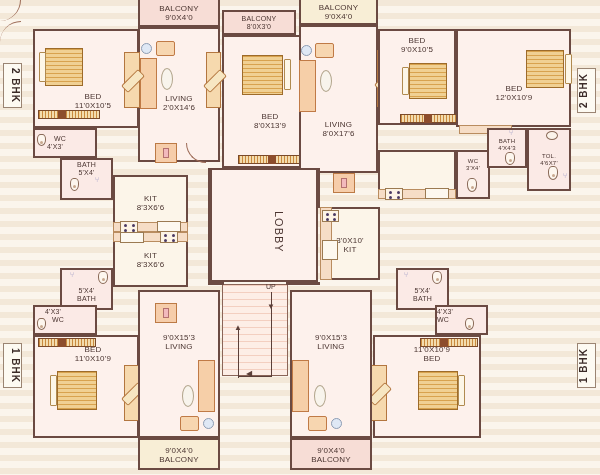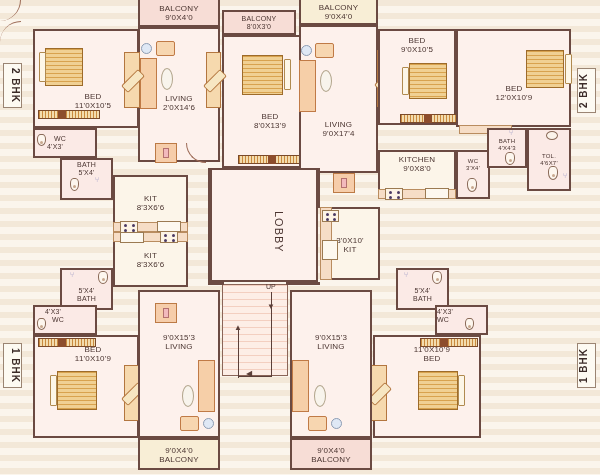--- a/index.html
+++ b/index.html
@@ -280,21 +280,21 @@
 
   <div class="rm cream" style="left:299px; top:-3px; width:79px; height:28px;"></div>
   <div class="lbl" style="left:301px; top:3px; width:75px;">
     <b>BALCONY</b>
     <b>9'0X4'0</b>
   </div>
 
   <div class="rm palepink" style="left:299px; top:25px; width:79px; height:148px;"></div>
   <div class="lbl" style="left:301px; top:120px; width:75px;">
     <b>LIVING</b>
-    <b>9'0X17'4</b>
+    <b>8'0X17'6</b>
   </div>
   <div class="tblround" style="left:301px; top:45px; width:11px; height:11px; background:#dfe8f5; border-color:#8d9cb3;"></div>
   <div class="chair" style="left:315px; top:43px; width:19px; height:15px;"></div>
   <div class="sofa" style="left:299px; top:60px; width:17px; height:52px;"></div>
   <div class="tblround" style="left:320px; top:70px; width:12px; height:22px;"></div>
   <div class="fdoor" style="left:377px; top:50px; width:16px; height:57px;"></div>
   <div class="dine" style="left:333px; top:173px; width:22px; height:20px;"></div>
   <div class="dinecentre" style="left:341px; top:178px; width:6px; height:10px;"></div>
   <div class="doorR" style="left:310px; top:172px; width:21px; height:21px;"></div>
 
@@ -313,24 +313,20 @@
   <div class="rm palepink" style="left:456px; top:29px; width:115px; height:98px;"></div>
   <div class="lbl" style="left:472px; top:84px; width:84px;">
     <b>BED</b>
     <b>12'0X10'9</b>
   </div>
   <div class="bed" style="left:526px; top:50px; width:38px; height:38px;"></div>
   <div class="pillow" style="left:565px; top:54px; width:7px; height:30px;"></div>
   <div class="counter" style="left:459px; top:125px; width:53px; height:9px;"></div>
 
   <div class="rm ivory" style="left:378px; top:150px; width:78px; height:49px;"></div>
-  <div class="lbl" style="left:380px; top:155px; width:74px;">
-    <b>KITCHEN</b>
-    <b>9'0X8'0</b>
-  </div>
   <div class="counter" style="left:378px; top:189px; width:78px; height:10px;"></div>
   <div class="hob" style="left:385px; top:188px; width:18px; height:12px;">
     <i style="left:3px; top:2px;"></i>
       <i style="left:11px; top:2px;"></i>
     <i style="left:3px; top:7px;"></i>
       <i style="left:11px; top:7px;"></i>
   </div>
   <div class="sink" style="left:425px; top:188px; width:24px; height:11px;"></div>
 
   <div class="rm" style="left:456px; top:150px; width:34px; height:49px;"></div>

